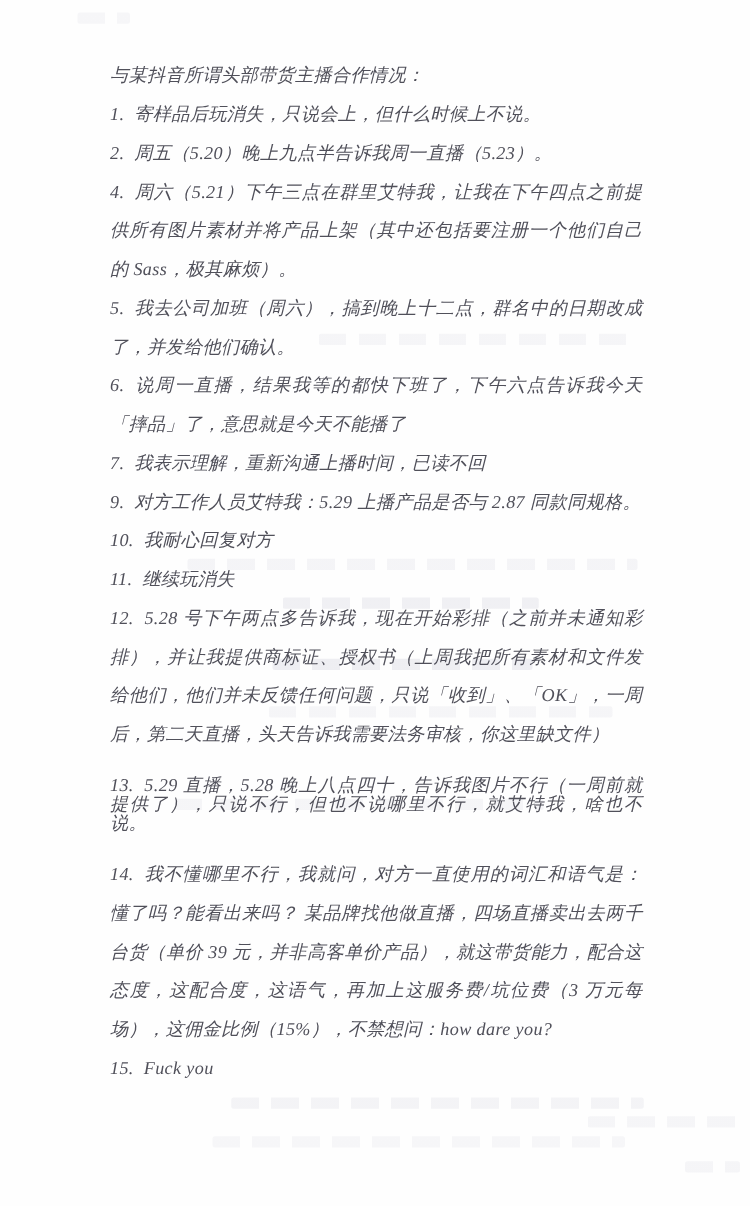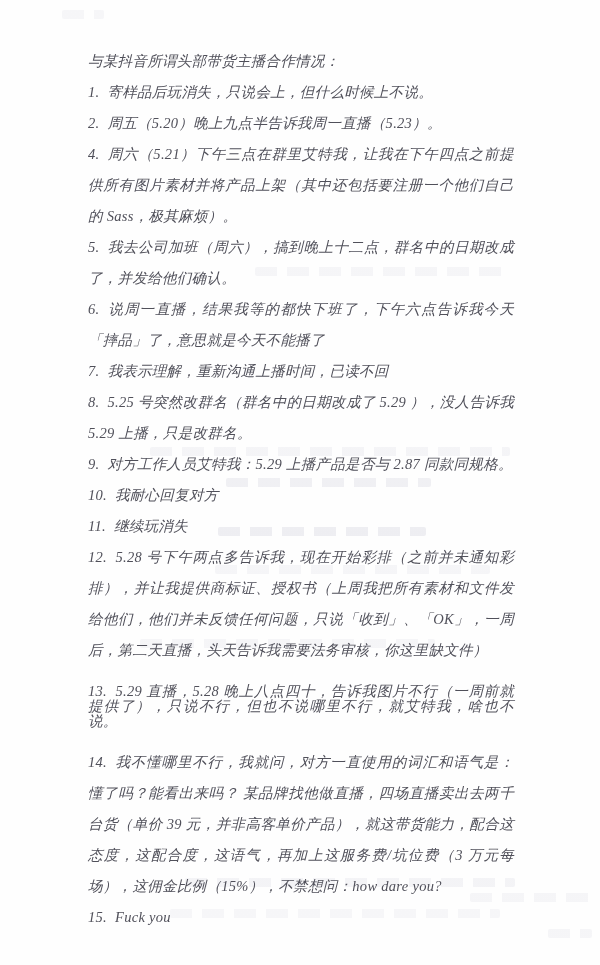--- a/index.html
+++ b/index.html
@@ -88,21 +88,20 @@
 
   <div class="doc">
     <p class="para">与某抖音所谓头部带货主播合作情况：</p>
     <div id="list">
         <p class="para"><span class="num">1.</span> <span>寄样品后玩消失，只说会上，但什么时候上不说。</span></p>
         <p class="para"><span class="num">2.</span> <span>周五（5.20）晚上九点半告诉我周一直播（5.23）。</span></p>
         <p class="para"><span class="num">4.</span> <span>周六（5.21）下午三点在群里艾特我，让我在下午四点之前提供所有图片素材并将产品上架（其中还包括要注册一个他们自己的 Sass，极其麻烦）。</span></p>
         <p class="para"><span class="num">5.</span> <span>我去公司加班（周六），搞到晚上十二点，群名中的日期改成了，并发给他们确认。</span></p>
         <p class="para"><span class="num">6.</span> <span>说周一直播，结果我等的都快下班了，下午六点告诉我今天「摔品」了，意思就是今天不能播了</span></p>
         <p class="para"><span class="num">7.</span> <span>我表示理解，重新沟通上播时间，已读不回</span></p>
-        <p class="para"><span class="num">8.</span> <span>5.25 号突然改群名（群名中的日期改成了 5.29 ），没人告诉我 5.29 上播，只是改群名。</span></p>
         <p class="para"><span class="num">9.</span> <span>对方工作人员艾特我：5.29 上播产品是否与 2.87 同款同规格。</span></p>
         <p class="para"><span class="num">10.</span> <span>我耐心回复对方</span></p>
         <p class="para"><span class="num">11.</span> <span>继续玩消失</span></p>
         <p class="para"><span class="num">12.</span> <span>5.28 号下午两点多告诉我，现在开始彩排（之前并未通知彩排），并让我提供商标证、授权书（上周我把所有素材和文件发给他们，他们并未反馈任何问题，只说「收到」、「OK」，一周后，第二天直播，头天告诉我需要法务审核，你这里缺文件）</span></p>
         <p class="para tight"><span class="num">13.</span> <span>5.29 直播，5.28 晚上八点四十，告诉我图片不行（一周前就提供了），只说不行，但也不说哪里不行，就艾特我，啥也不说。</span></p>
         <p class="para"><span class="num">14.</span> <span>我不懂哪里不行，我就问，对方一直使用的词汇和语气是：懂了吗？能看出来吗？ 某品牌找他做直播，四场直播卖出去两千台货（单价 39 元，并非高客单价产品），就这带货能力，配合这态度，这配合度，这语气，再加上这服务费/坑位费（3 万元每场），这佣金比例（15%），不禁想问：how dare you?</span></p>
         <p class="para"><span class="num">15.</span> <span>Fuck you</span></p>
       </div>
   </div>
 

